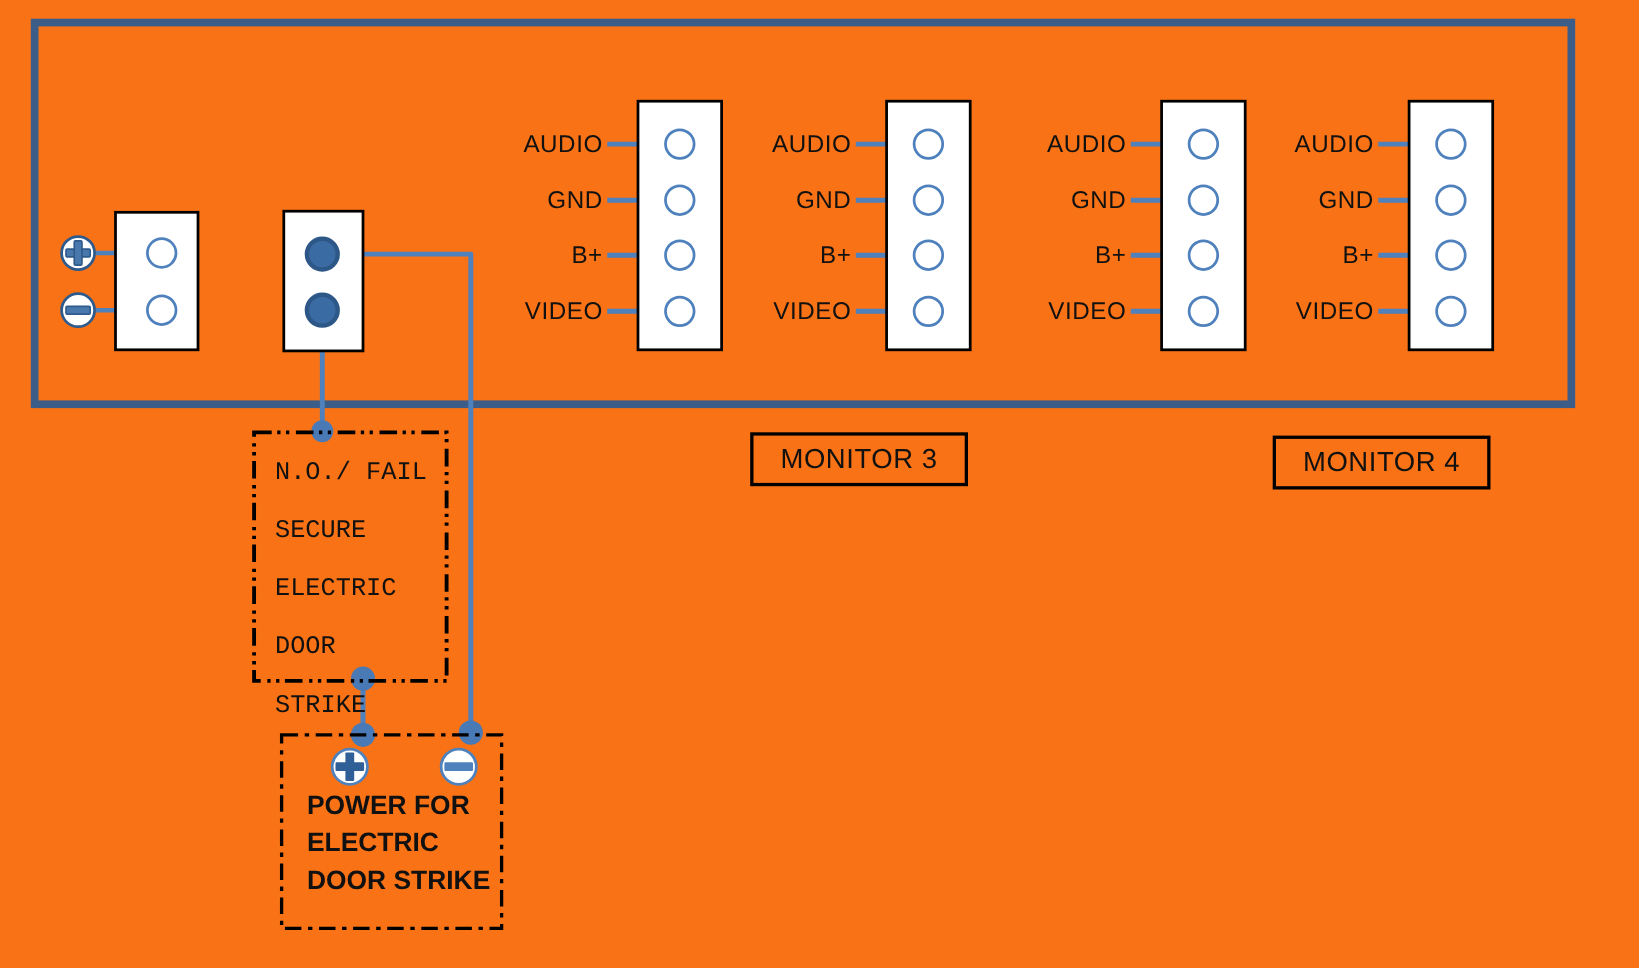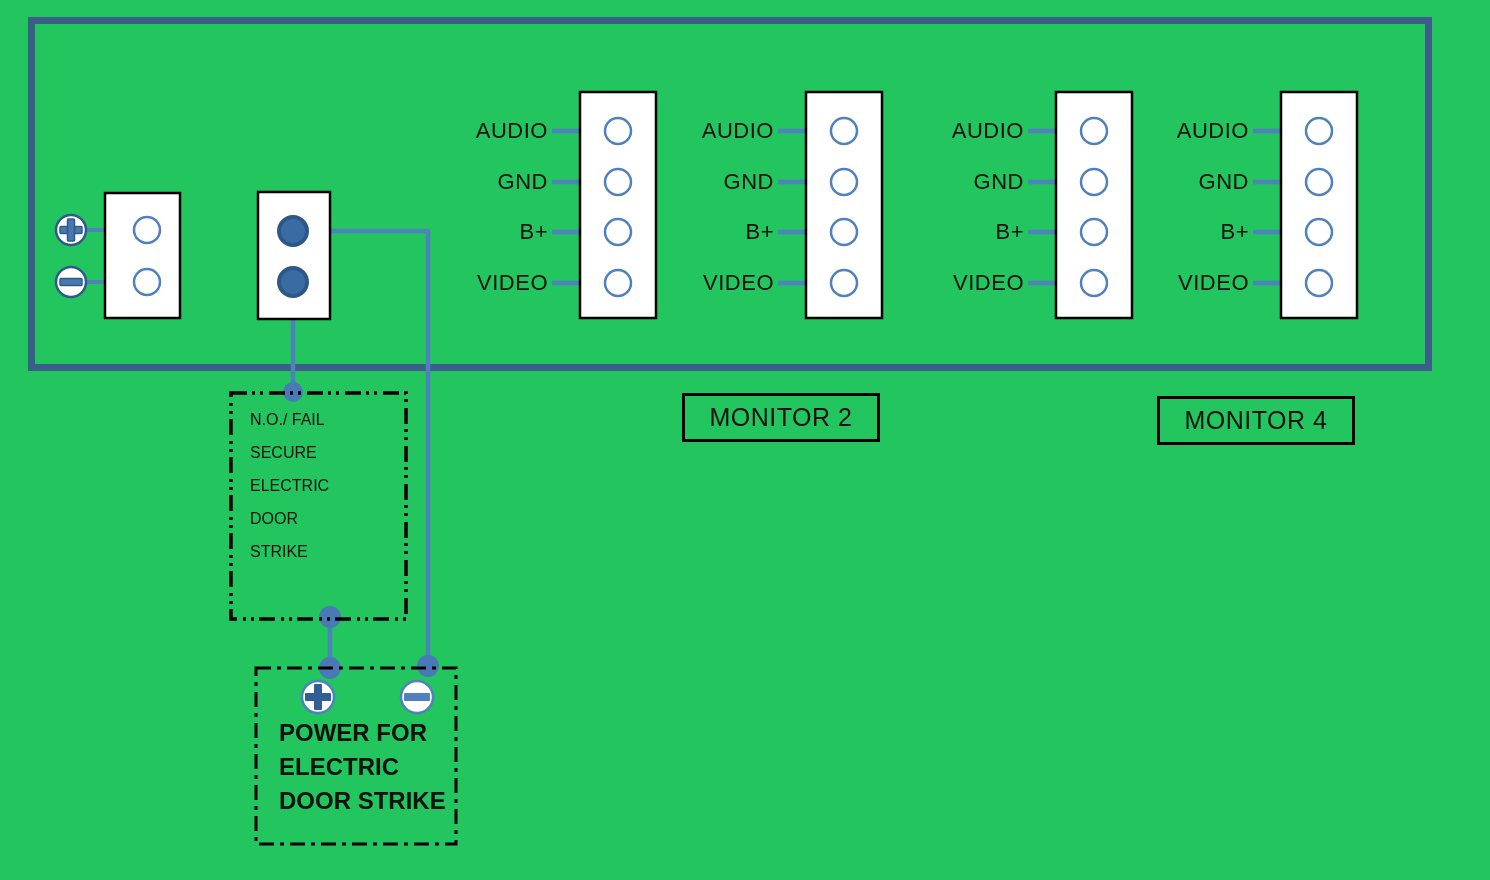--- a/index.html
+++ b/index.html
@@ -1,20 +1,20 @@
 <!DOCTYPE html>
 <html><head>
 <meta charset="utf-8">
 <style>
   html,body{margin:0;padding:0;background:#ffffff;}
   .stage{
     position:relative;
     width:1490px;
     height:880px;
-    background:#22c55e;
+    background:#f97316;
     font-family:"Liberation Sans", sans-serif;
     color:#111111;
     overflow:hidden;
   }
   .abs{position:absolute;}
   svg{position:absolute;left:0;top:0;}
   .pin-label{
     width:118px;
     text-align:right;
     font-size:22px;
@@ -36,22 +36,23 @@
     width:118px;
     height:42px;
     border:4px solid #000000;
     display:flex;
     align-items:center;
     justify-content:center;
     font-size:26px;
   }
   .multiline{
     white-space:pre-line;
-    font-size:16px;
-    line-height:33px;
+    font-size:23px;
+    line-height:53px;
+    font-family:Liberation Mono, monospace;
   }
   .power-text{
     white-space:pre-line;
     font-size:24px;
     line-height:34px;
     font-weight:bold;
   }
 </style>
 </head>
 <body>
@@ -175,21 +176,21 @@
   <div class="abs pin-label" style="left:906px;top:167px;">GND</div>
   <div class="abs pin-label" style="left:906px;top:217px;">B+</div>
   <div class="abs pin-label" style="left:906px;top:268px;">VIDEO</div>
 
   <div class="abs pin-label" style="left:1131px;top:116px;">AUDIO</div>
   <div class="abs pin-label" style="left:1131px;top:167px;">GND</div>
   <div class="abs pin-label" style="left:1131px;top:217px;">B+</div>
   <div class="abs pin-label" style="left:1131px;top:268px;">VIDEO</div>
 
 
-  <div class="abs monitor-box" style="left:682px;top:393px;">MONITOR 2</div>
+  <div class="abs monitor-box" style="left:682px;top:393px;">MONITOR 3</div>
   <div class="abs monitor-box" style="left:1157px;top:396px;">MONITOR 4</div>
 
   <div class="abs multiline" style="left:250px;top:403px;width:150px;">N.O./ FAIL
 SECURE
 ELECTRIC
 DOOR
 STRIKE</div>
 
   <div class="abs power-text" style="left:279px;top:716px;width:170px;">POWER FOR
 ELECTRIC

